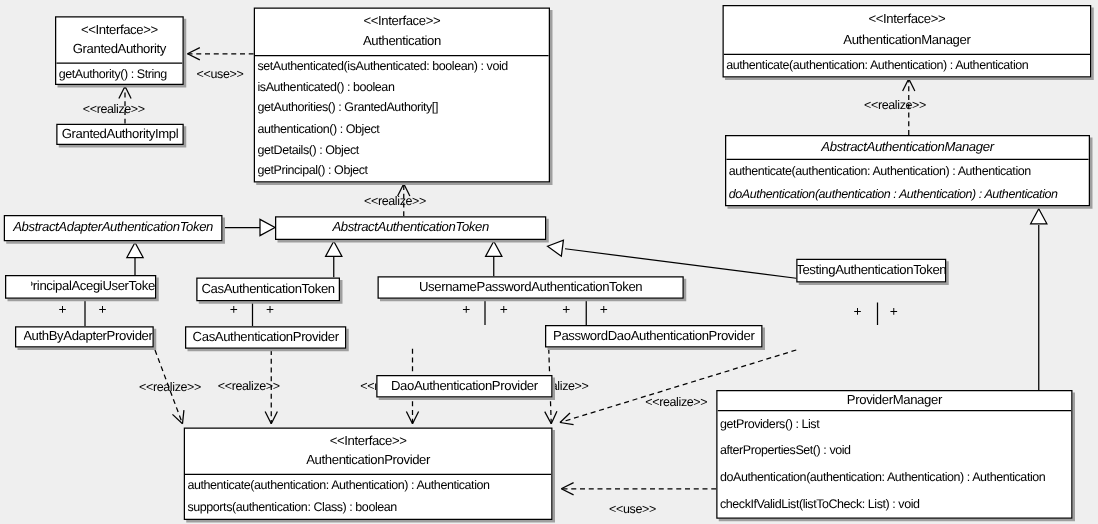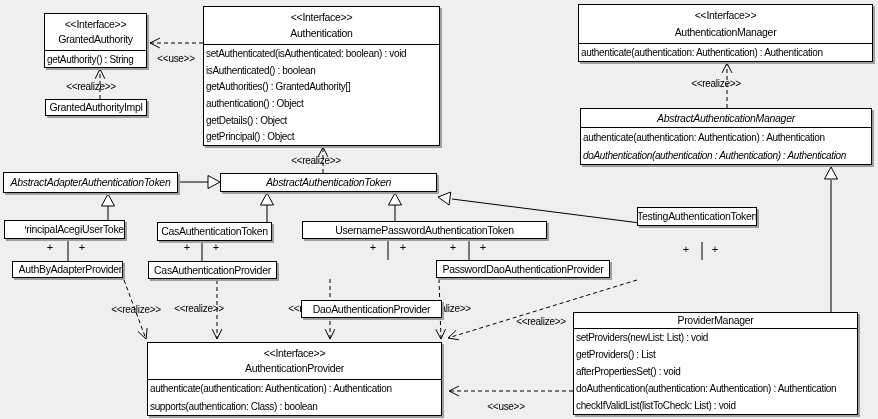--- a/index.html
+++ b/index.html
@@ -255,20 +255,19 @@
       <div class="methods">
         <div class="mrow">authenticate(authentication: Authentication) : Authentication</div>
         <div class="mrow">supports(authentication: Class) : boolean</div>
       </div>
     </div>
     <div class="uml-class" style="left: 573px; top: 312px; width: 285px; height: 103px;">
       <div class="head" style="height: 15px;">
         <div class="cname">ProviderManager</div>
       </div>
       <div class="methods">
-        <div class="mrow">setProviders(newList: List) : void</div>
         <div class="mrow">getProviders() : List</div>
         <div class="mrow">afterPropertiesSet() : void</div>
         <div class="mrow">doAuthentication(authentication: Authentication) : Authentication</div>
         <div class="mrow">checkIfValidList(listToCheck: List) : void</div>
       </div>
     </div>
   </div>
 
 </body></html>

